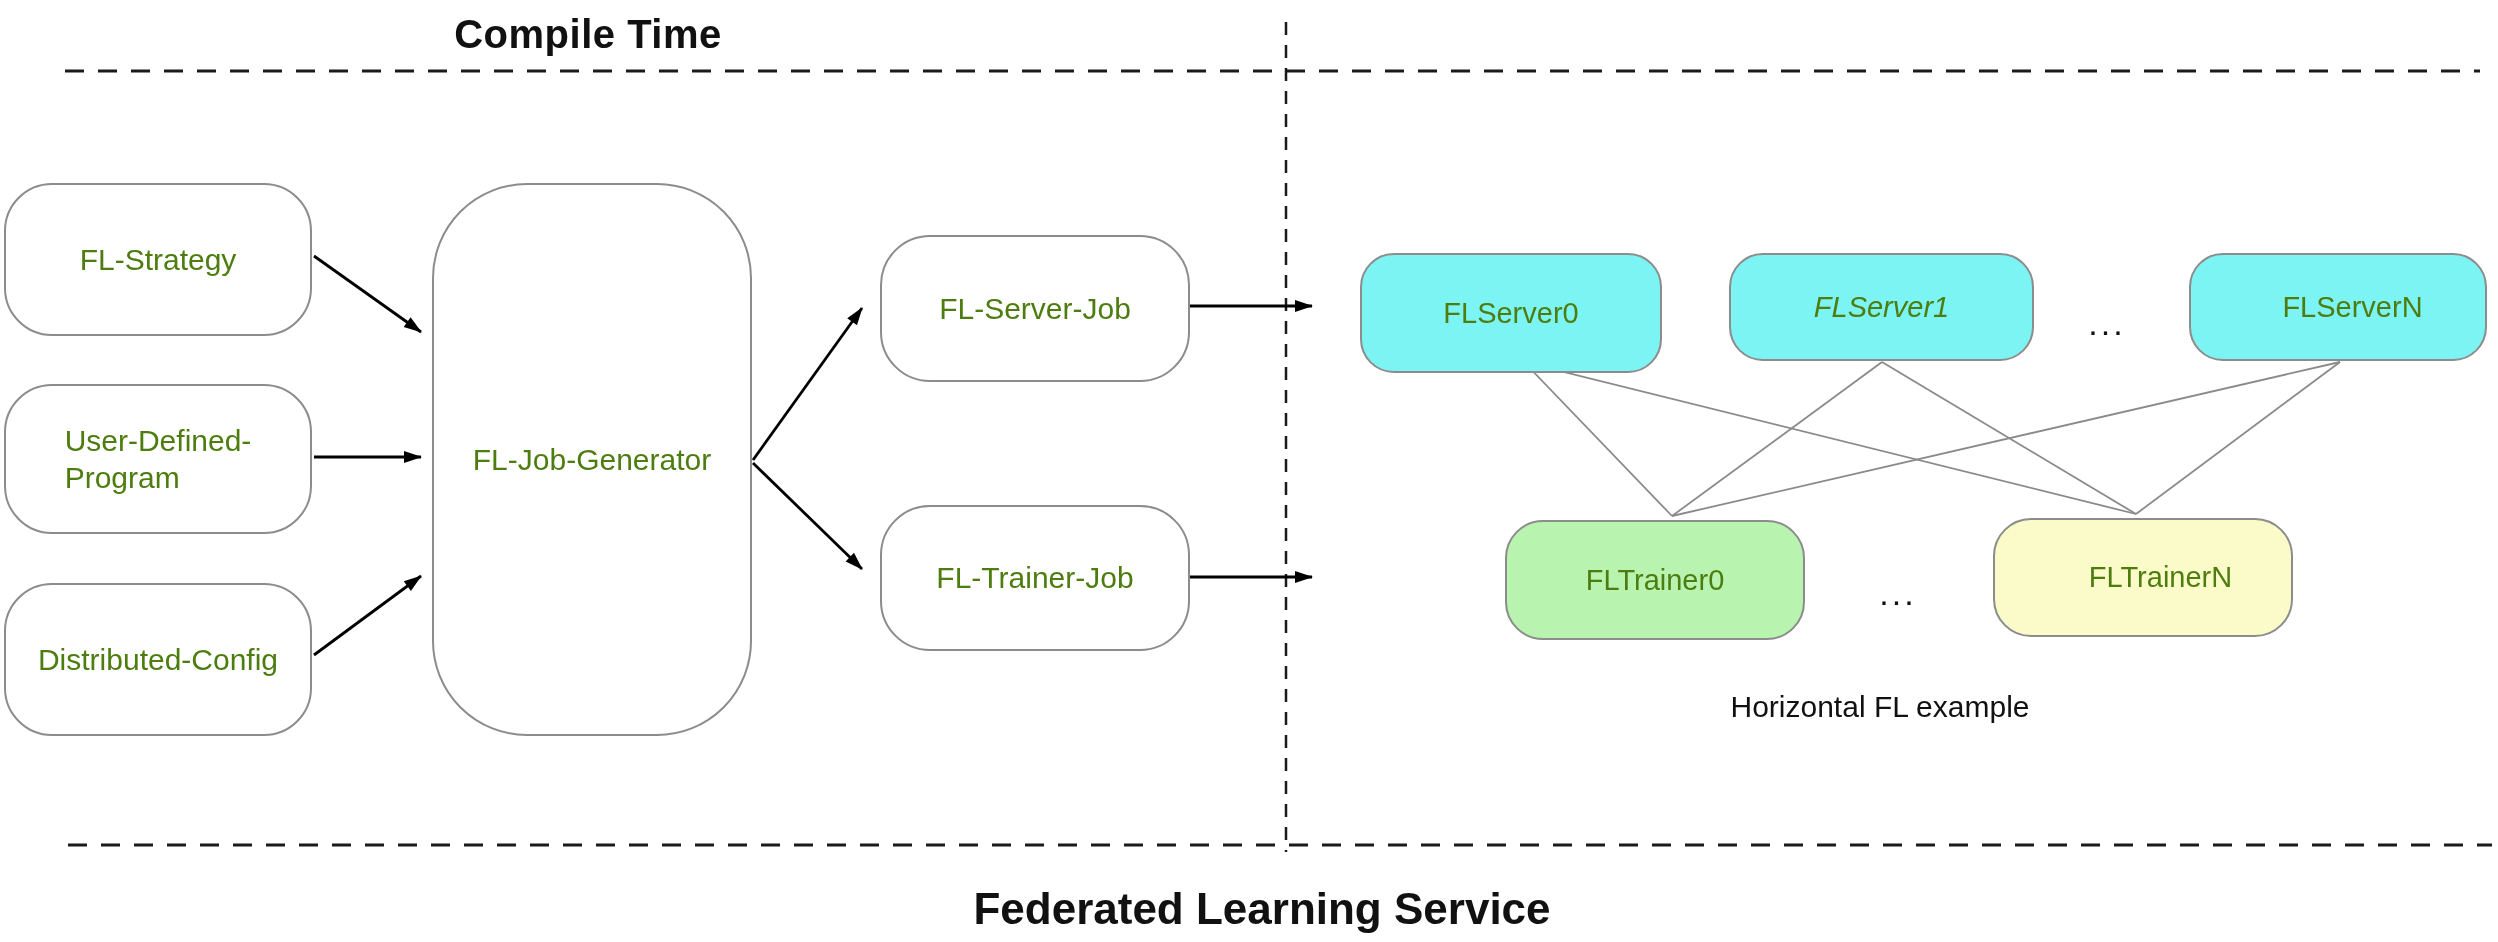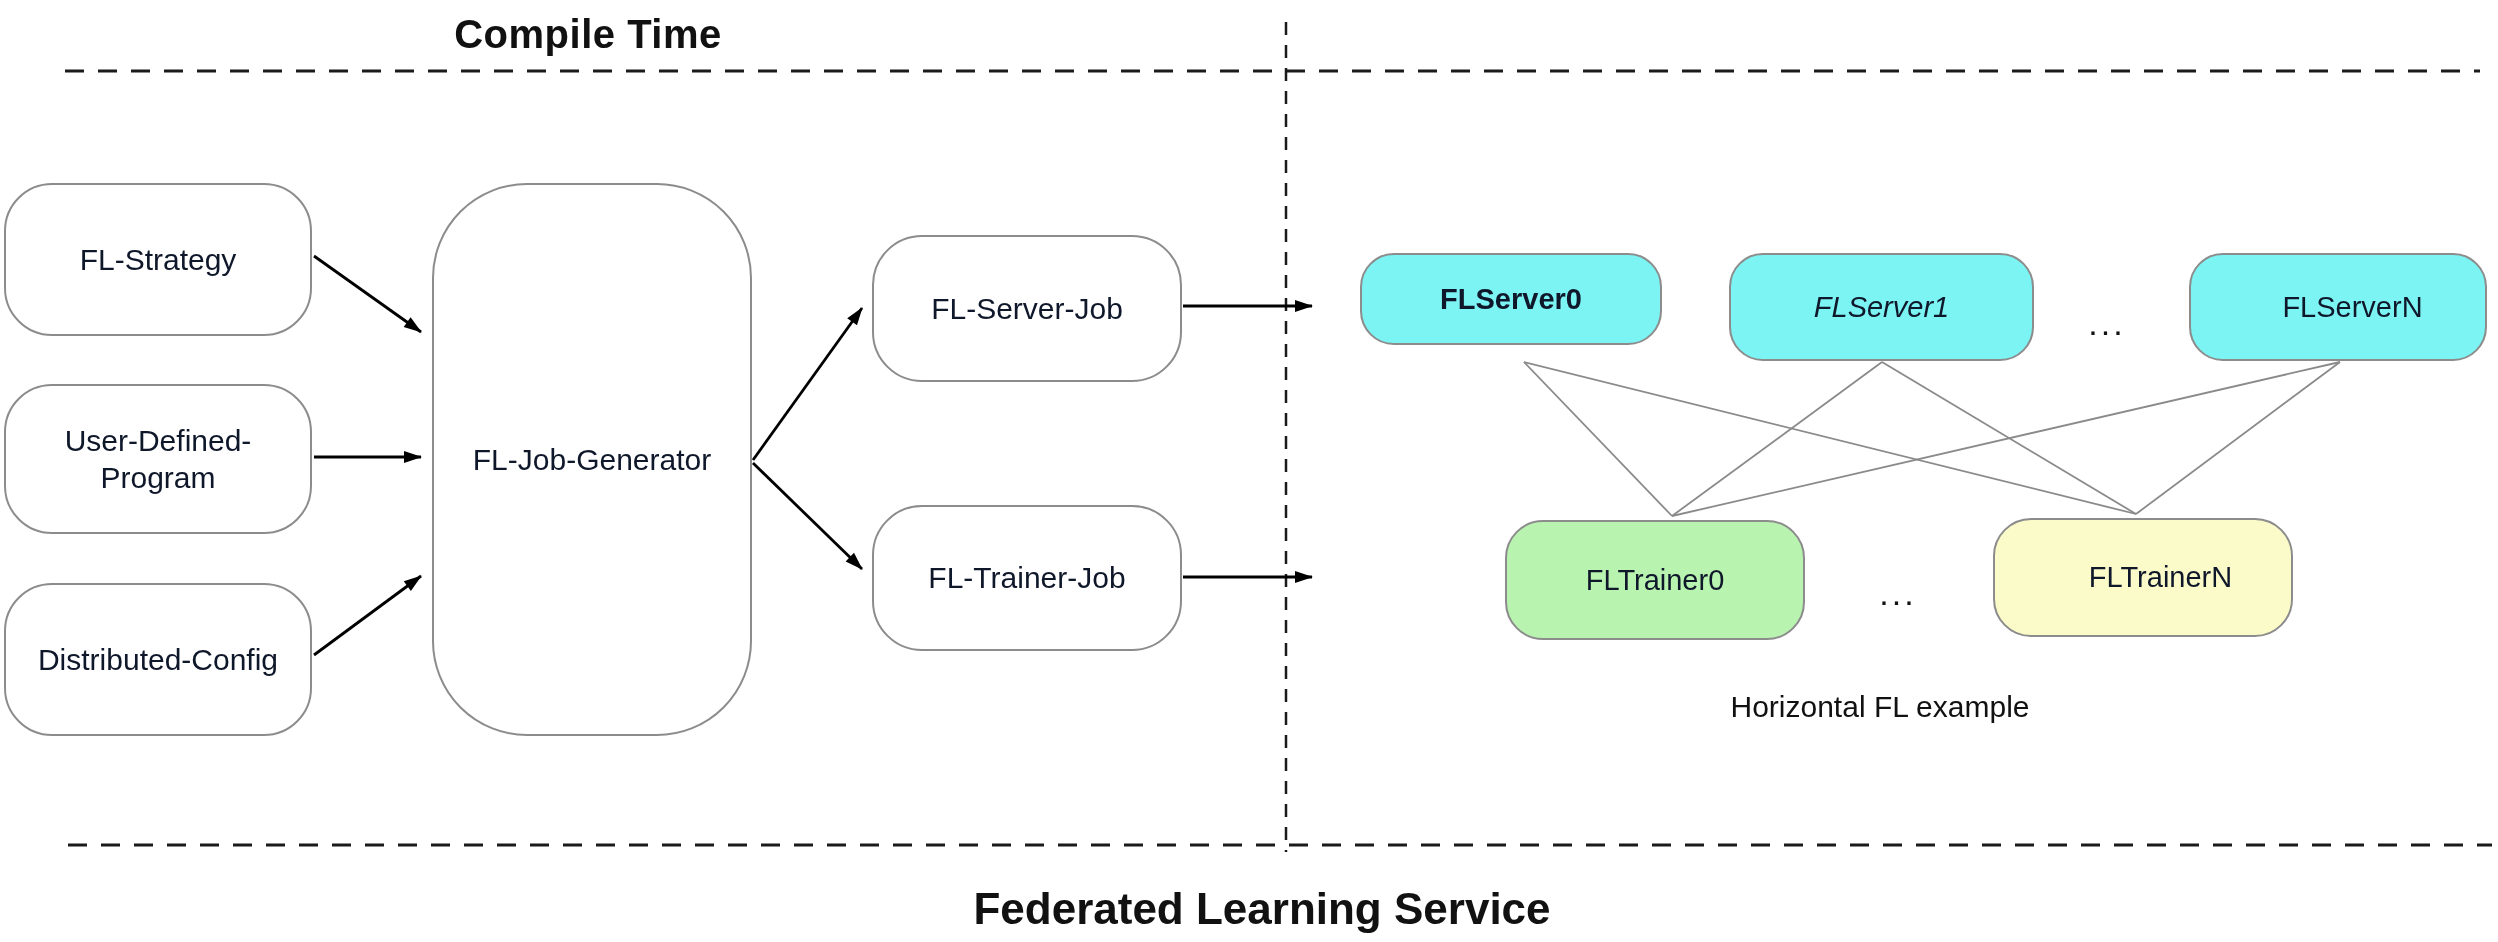--- a/index.html
+++ b/index.html
@@ -46,27 +46,26 @@
     position: absolute;
     box-sizing: border-box;
     background: #ffffff;
     border: 2px solid #8c8c8c;
     display: flex;
     align-items: center;
     justify-content: center;
   }
   .node-label {
     font-size: 30px;
-    color: #0f172a;
-    text-align: center;
+    color: #4d7c0f;
     white-space: pre-line;
     line-height: 1.25;
   }
   .node.small-round { border-radius: 48px; }
-  .node.job-round   { border-radius: 50px; }
+  .node.job-round   { border-radius: 50px; margin-left: 8px; }
   .node.generator   { border-radius: 95px; }
   .node.server      { border-radius: 34px; }
   .node.trainer     { border-radius: 38px; }
   .server .node-label, .trainer .node-label { font-size: 29px; }
   .ellipsis {
     position: absolute;
     width: 110px;
     height: 40px;
     line-height: 40px;
     text-align: center;
@@ -133,21 +132,21 @@
     <span class="node-label">FL-Job-Generator</span>
   </div>
 
   <div class="node job-round" style="left:872px; top:235px; width:310px; height:147px;">
     <span class="node-label">FL-Server-Job</span>
   </div>
   <div class="node job-round" style="left:872px; top:505px; width:310px; height:146px;">
     <span class="node-label">FL-Trainer-Job</span>
   </div>
 
-  <div class="node server" style="left: 1360px; top: 253px; width: 302px; height: 92px; background-color: rgb(125, 244, 244); font-weight: bold;">
+  <div class="node server" style="left: 1360px; top: 253px; width: 302px; height: 120px; background-color: rgb(125, 244, 244);">
     <span class="node-label">FLServer0</span>
   </div>
   <div class="node server" style="left: 1729px; top: 253px; width: 305px; height: 108px; background-color: rgb(125, 244, 244); font-style: italic;">
     <span class="node-label">FLServer1</span>
   </div>
   <div class="node server" style="left: 2189px; top: 253px; width: 298px; height: 108px; background-color: rgb(125, 244, 244); padding-left: 29px;">
     <span class="node-label">FLServerN</span>
   </div>
   <div class="ellipsis" style="left:2052px; top:303px;">...</div>
 

